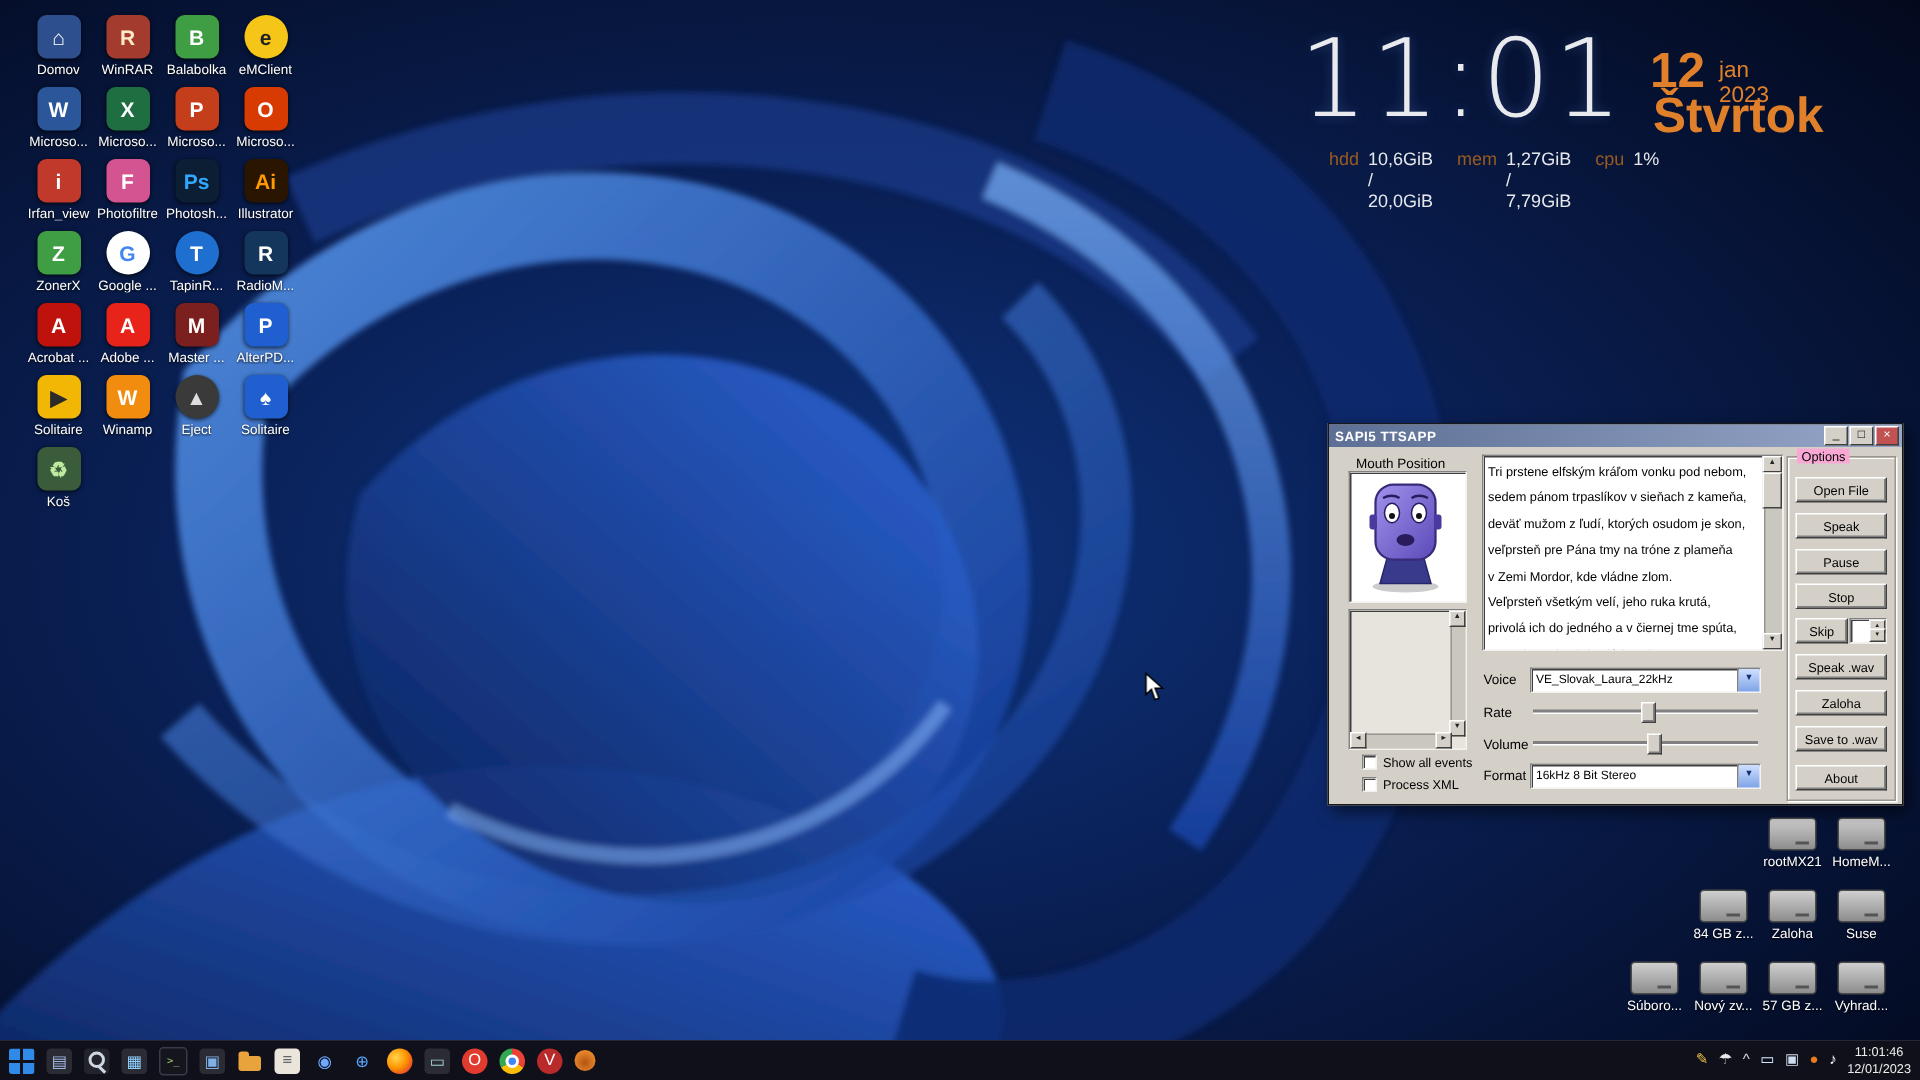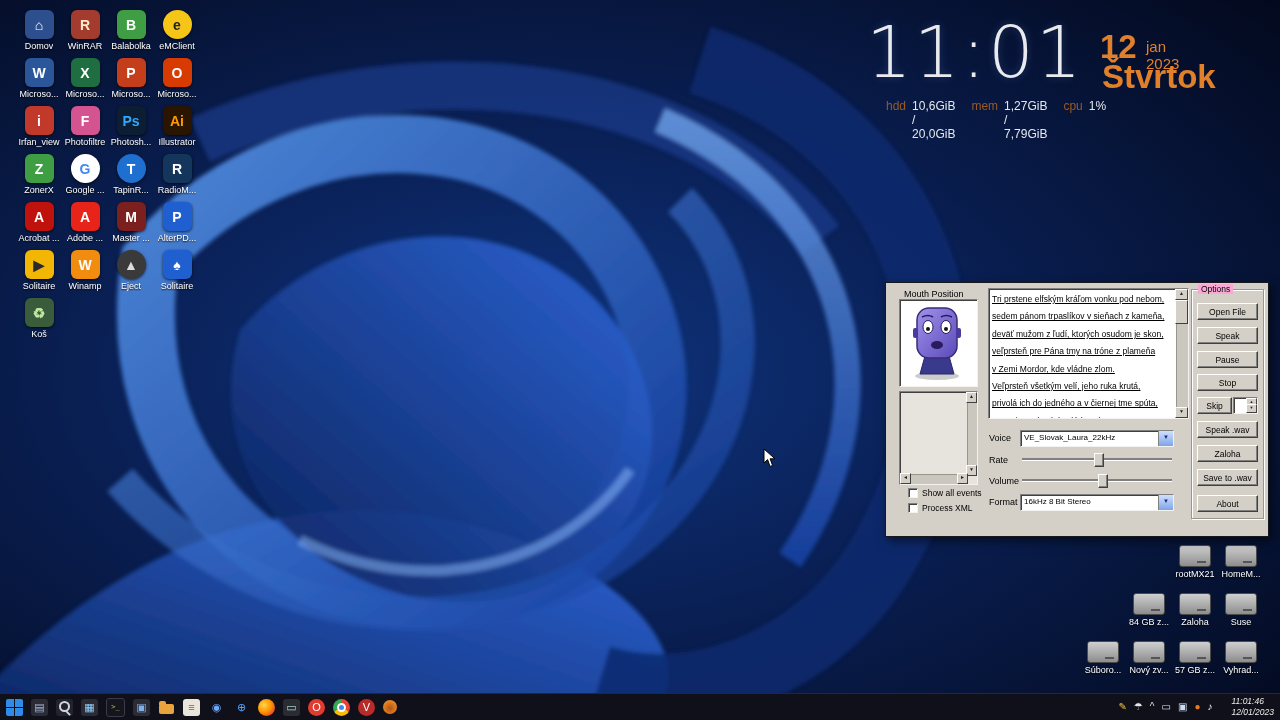--- a/index.html
+++ b/index.html
@@ -48,21 +48,21 @@
   .gcap{position:absolute;top:-6px;left:6px;background:#f9a8d4;padding:0 3px;font-size:8.5px;}
 
   .avatarbox{position:absolute;left:13px;top:16px;width:77px;height:86px;}
   .eventlist{position:absolute;left:13px;top:108px;width:77px;height:92px;background:#e6e4dd;}
   .sbv{position:absolute;right:0;top:0;bottom:8px;width:9px;background:#cac7bf;border-left:1px solid #9a968e;}
   .sbh{position:absolute;left:0;right:9px;bottom:0;height:9px;background:#cac7bf;border-top:1px solid #9a968e;}
   .sba{position:absolute;width:9px;height:9px;background:#d4d0c8;border:1px solid;
     border-color:#fff #404040 #404040 #fff;font-size:5px;line-height:7px;text-align:center;color:#222;}
 
   .ta{position:absolute;left:102px;top:5px;width:199px;height:129px;overflow:hidden;}
-  .ta .lines{position:absolute;left:3px;top:2px;right:1px;text-decoration:underline;}
+  .ta .lines{position:absolute;left:3px;top:2px;right:1px;}
   .tl{font-size:8.5px;line-height:17.4px;white-space:nowrap;color:#000;}
   .ta .sb{position:absolute;right:0;top:0;bottom:0;width:11px;background:#cac7bf;border-left:1px solid #9a968e;}
   .ta .thumb{position:absolute;right:0;top:11px;width:11px;height:22px;background:#d4d0c8;
     border:1px solid;border-color:#fff #404040 #404040 #fff;}
 
   .flabel{position:absolute;left:103px;font-size:9px;}
   .combo{position:absolute;left:134px;width:152px;height:15px;background:#fff;border:1px solid;
     border-color:#808080 #f4f2ee #f4f2ee #808080;box-shadow:inset 1px 1px 0 #404040;display:flex;}
   .combo .val{flex:1;font-size:8px;padding:2px 3px;white-space:nowrap;overflow:hidden;}
   .combo .drop{width:14px;background:linear-gradient(#cfe0ff,#7fa4e8);border-left:1px solid #808080;
@@ -101,21 +101,21 @@
   .i-term{font-family:"DejaVu Sans Mono",monospace;font-size:7px;border:1px solid #3a3a4a;}
   .i-folder{background:transparent;}
   .i-folder::before{content:"";position:absolute;left:1px;top:5px;width:15px;height:10px;background:#e8a33d;border-radius:2px;}
   .i-folder::after{content:"";position:absolute;left:1px;top:2px;width:7px;height:4px;background:#e8a33d;border-radius:2px 2px 0 0;}
   .i-ffx{background:radial-gradient(circle at 35% 35%, #ffd54d, #ff9500 45%, #e3462b 80%);border-radius:50%;}
   .i-chrome{border-radius:50%;background:conic-gradient(#ea4335 0 120deg,#fbbc05 0 240deg,#34a853 0 360deg);}
   .i-chrome::after{content:"";position:absolute;inset:4px;background:#4285f4;border:2px solid #fff;border-radius:50%;}
   .i-paw{background:radial-gradient(circle at 50% 60%, #b35413, #e8872a 70%);border-radius:50%;width:14px;height:14px;}
   .tray{margin-left:auto;display:flex;align-items:center;gap:7px;}
   .tr-icon{font-size:10px;line-height:1;cursor:default;}
-  .tclock{text-align:left;font-size:8.5px;line-height:1.25;color:#ececec;margin-left:12px;font-style:italic;}
+  .tclock{text-align:center;font-size:8.5px;line-height:1.25;color:#ececec;margin-left:0;}
 
   .cursor{position:absolute;left:763px;top:448px;z-index:9;}
 </style>
 </head>
 <body>
 
 <div class="desktop">
 
   <svg class="wall" width="1280" height="720" viewBox="0 0 1280 720">
     <defs>
@@ -310,20 +310,26 @@
         <span class="drive"></span>
         <span class="il">57 GB z...</span>
       </div>
     <div class="dicon" style="grid-column:4;grid-row:3">
         <span class="drive"></span>
         <span class="il">Vyhrad...</span>
       </div>
   </div>
 
   <div class="win">
+    <div class="tbar">
+      <span class="cap">SAPI5 TTSAPP</span>
+      <span class="wbtn">_</span>
+      <span class="wbtn">□</span>
+      <span class="wbtn close">×</span>
+    </div>
     <div class="wbody">
 
       <span class="glabel" style="left:18px;top:6px">Mouth Position</span>
 
       <div class="avatarbox sunken">
         <svg width="75" height="84" viewBox="0 0 75 84">
           <defs>
             <linearGradient id="mg" x1="0" y1="0" x2="1" y2="1">
               <stop offset="0" stop-color="#a292ec"></stop>
                 <stop offset="1" stop-color="#5a4ab8"></stop>

